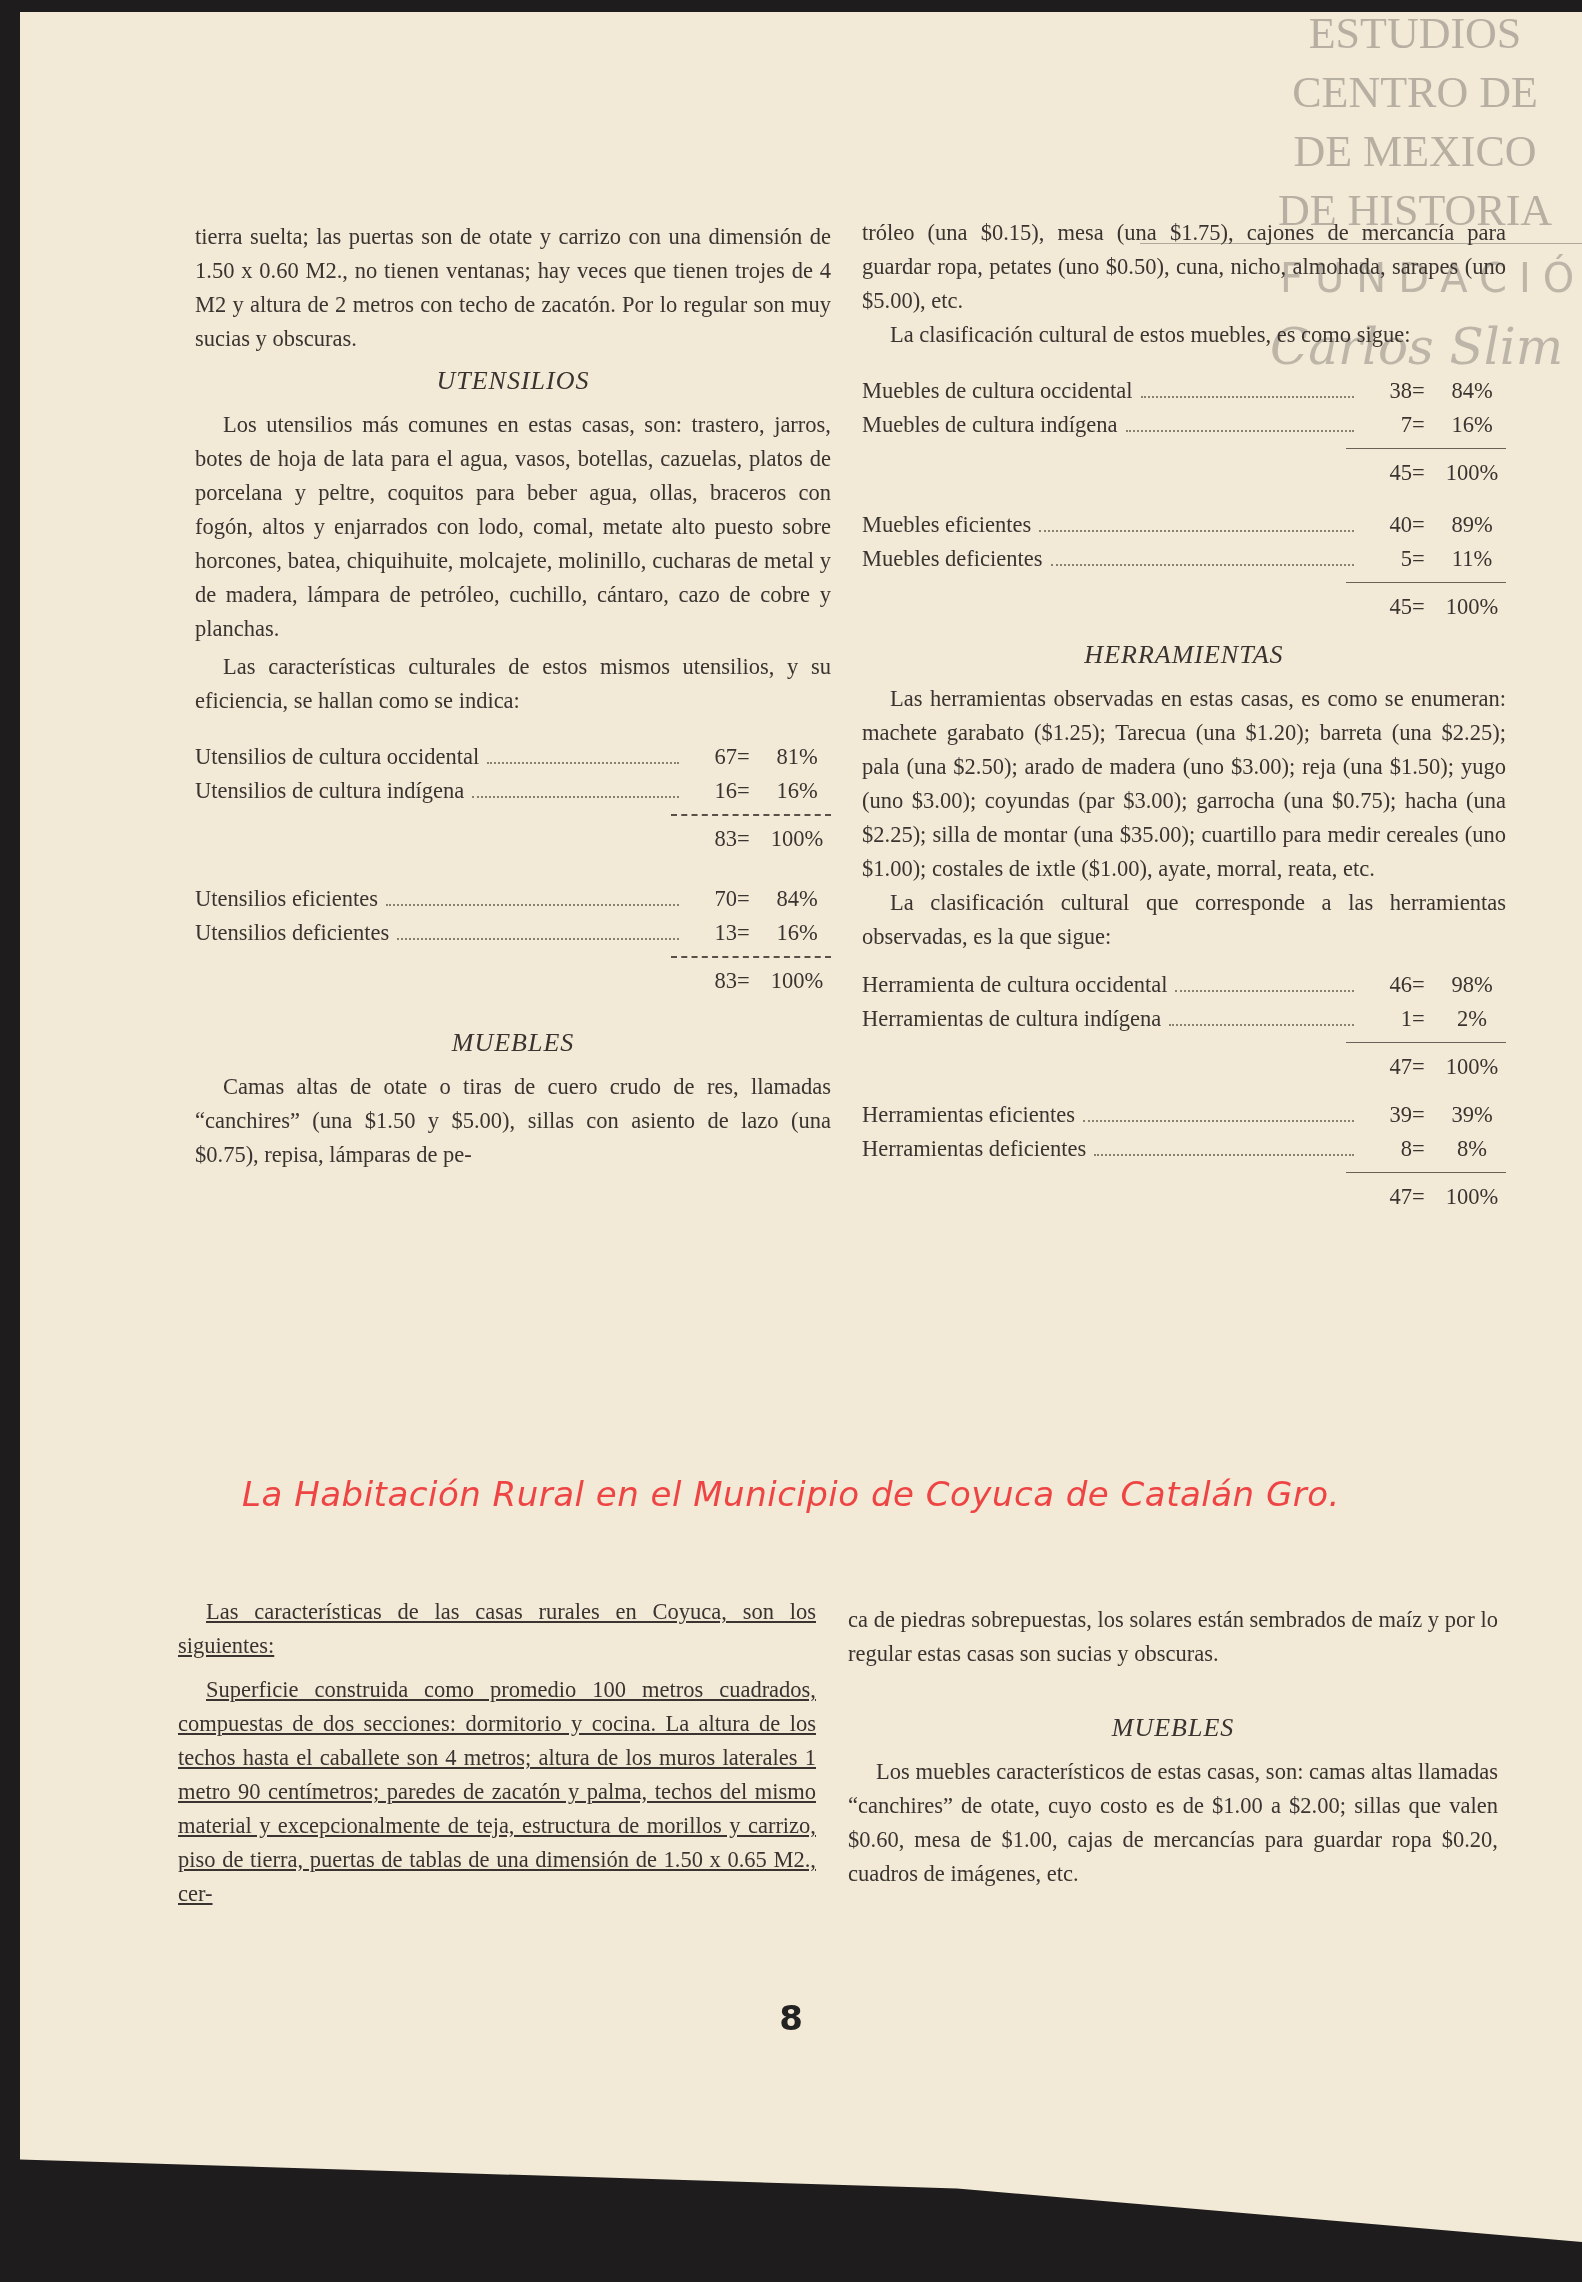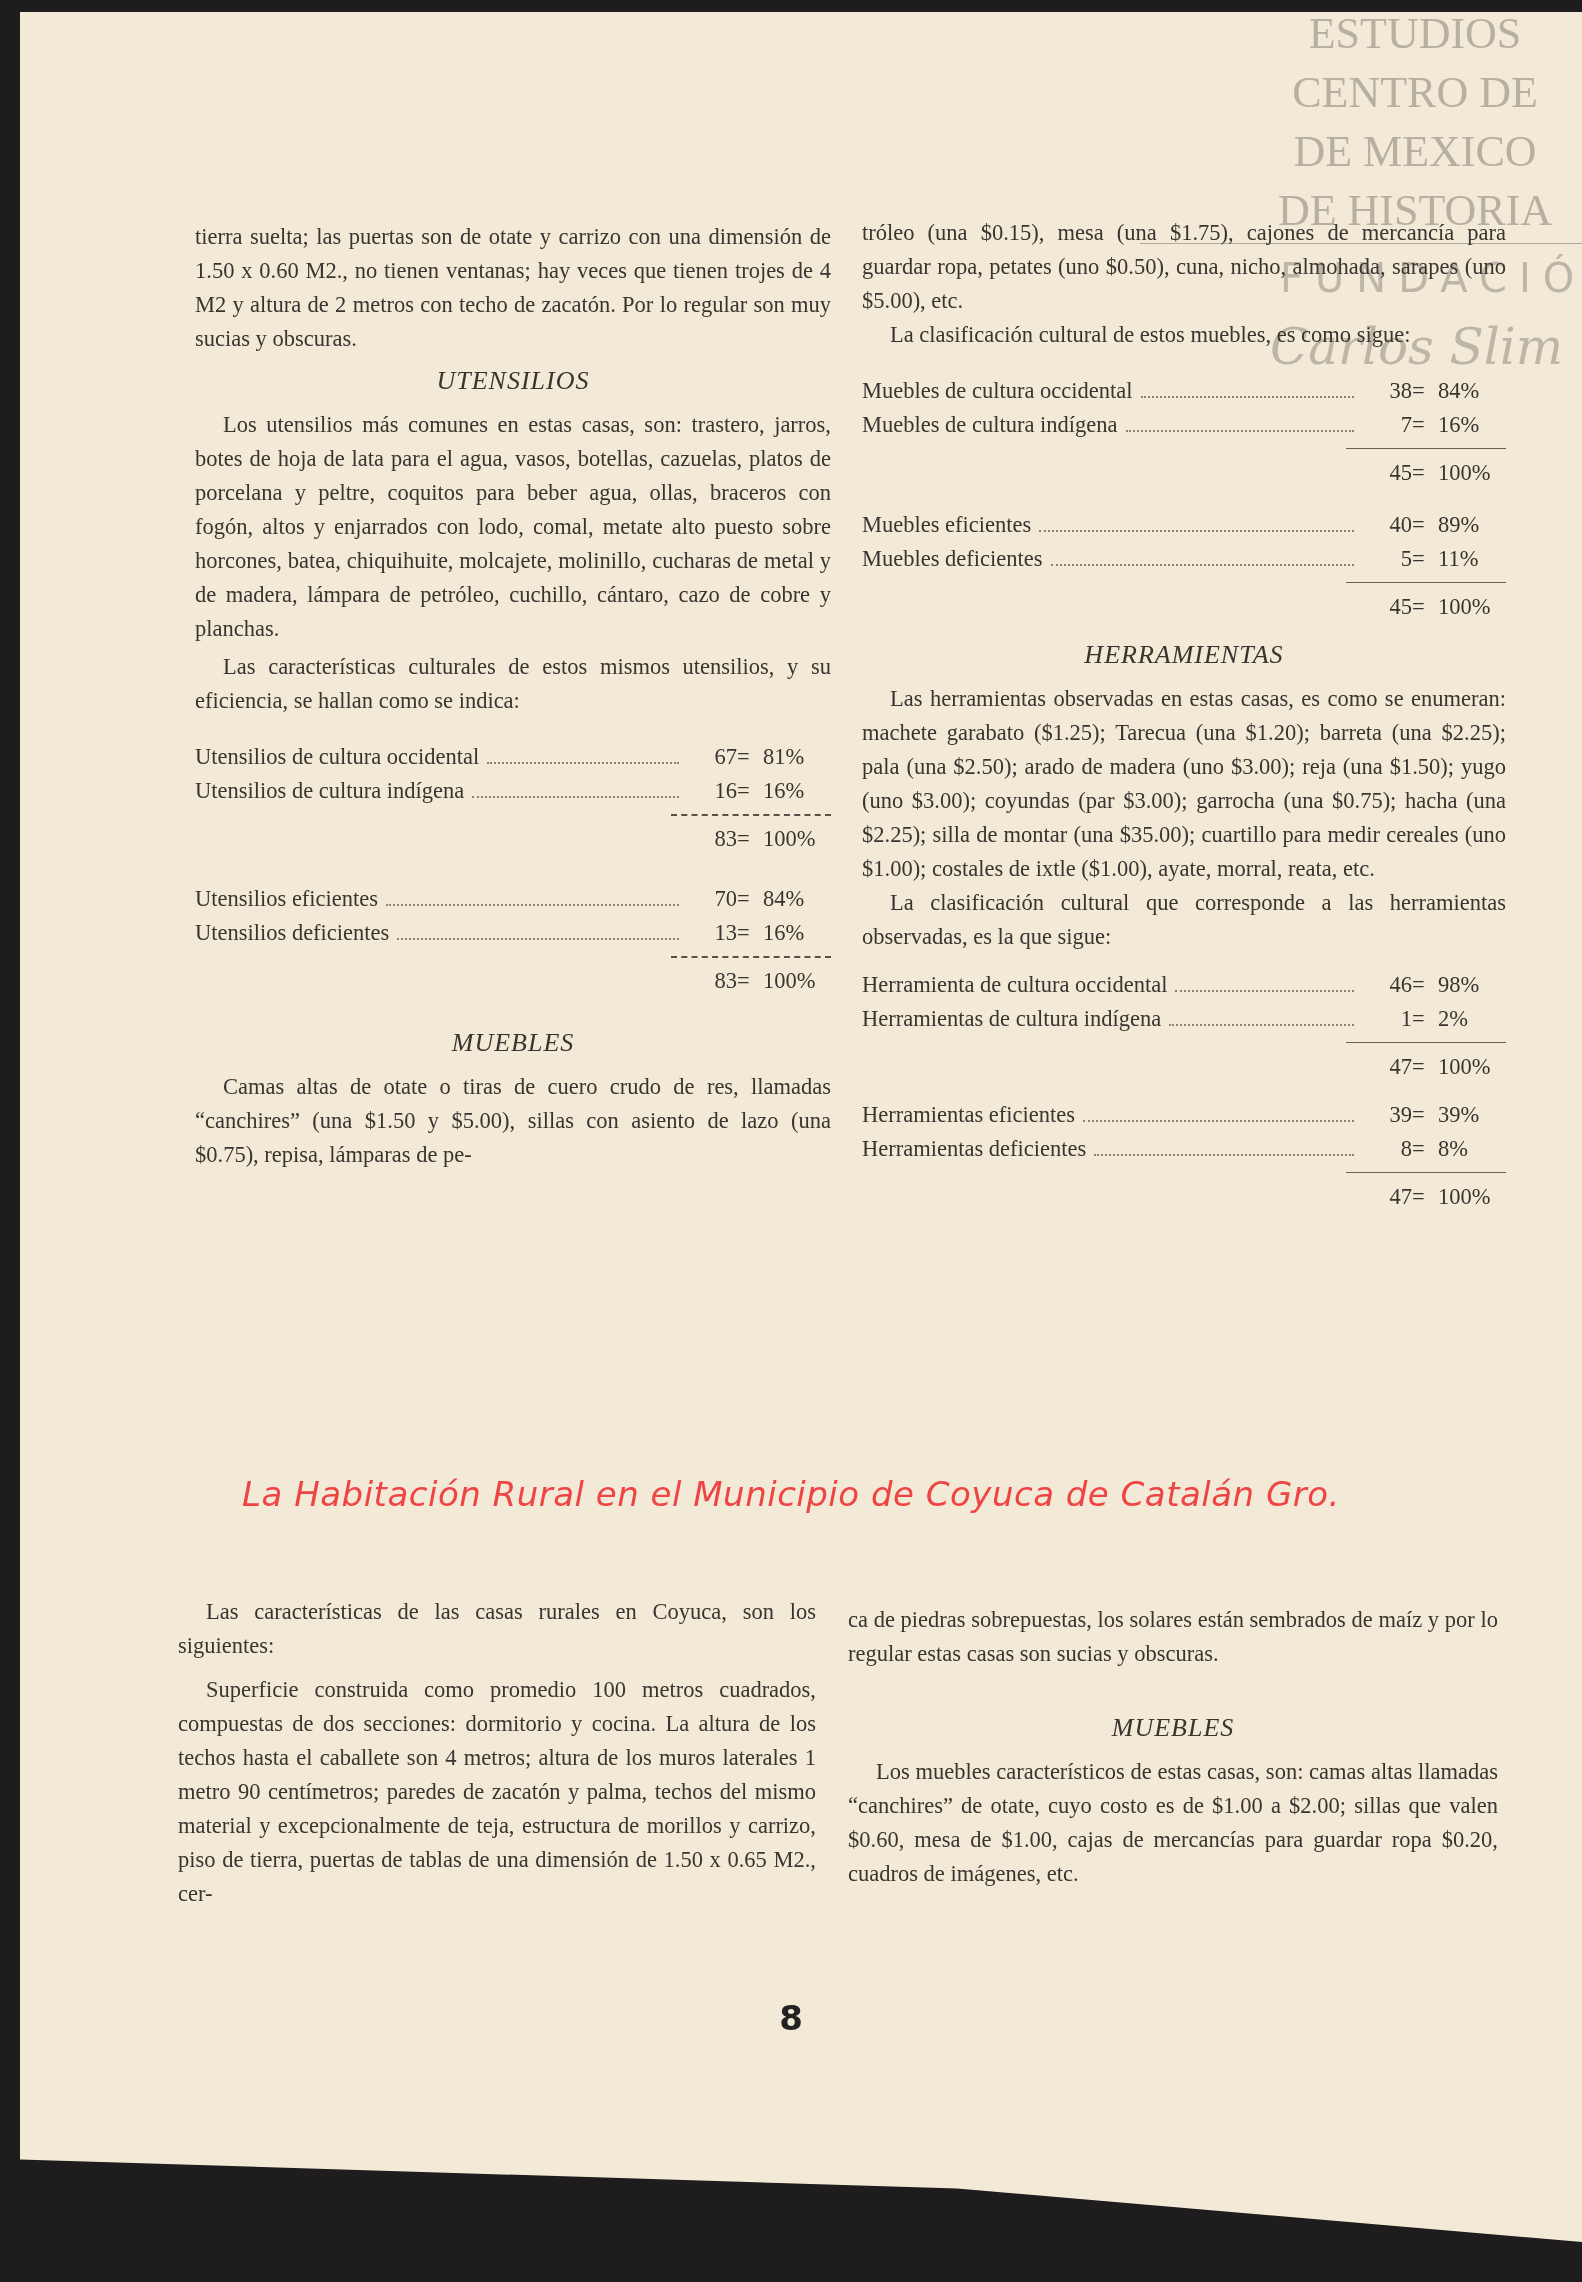--- a/index.html
+++ b/index.html
@@ -10,21 +10,21 @@
   .col { position:absolute; font-size:22.5px; line-height:34px; text-align:justify; }
   .col p { margin:0; }
   .indent { text-indent:28px; }
   .heading { text-align:center; font-style:italic; font-size:26px; margin:8px 0 10px; letter-spacing:1px; }
   .tbl { margin:14px 0; }
   .row { display:flex; align-items:baseline; height:34px; }
   .lbl { white-space:nowrap; }
   .dots { flex:1; border-bottom:2px dotted #8a8070; margin:0 6px 7px 8px; }
   .n { width:52px; text-align:right; }
   .eq { width:26px; text-align:left; }
-  .pct { width:68px; text-align:left; }
+  .pct { width:68px; text-align:center; }
   .sum { display:flex; justify-content:flex-end; height:34px; }
   .rule { display:flex; justify-content:flex-end; height:14px; }
   .rule span { width:160px; border-top:1.5px solid #6a6058; margin-top:6px; }
   .dashrule span { border-top:2px dashed #5a5048; }
   .section-title { position:absolute; left:0; width:1582px; top:1474px; text-align:center;
                    font-family:"DejaVu Sans",sans-serif; font-style:italic; font-weight:300;
                    font-size:34px; color:#ef4444; letter-spacing:0.5px; }
   .pagenum { position:absolute; left:0; width:1582px; top:1998px; text-align:center;
              font-family:"DejaVu Sans",sans-serif; font-weight:bold; font-size:34px; color:#222; }
   .wm { position:absolute; left:1250px; top:4px; width:330px; text-align:center;
@@ -214,21 +214,21 @@
     <div class="sum">
         <span class="n">47</span>
         <span class="eq">=</span>
         <span class="pct">100%</span>
       </div>
   </div>
 </div>
 
 <div class="section-title">La Habitación Rural en el Municipio de Coyuca de Catalán Gro.</div>
 
-<div class="col" style="left:178px; top:1595px; width:638px;">
+<div class="col" style="left:178px; top:1595px; width:638px;text-decoration:underline;">
   <p class="indent">Las características de las casas rurales en Coyuca, son los siguientes:</p>
   <p class="indent" style="margin-top:10px;">Superficie construida como promedio 100 metros cuadrados, compuestas de dos secciones: dormitorio y cocina. La altura de los techos hasta el caballete son 4 metros; altura de los muros laterales 1 metro 90 centímetros; paredes de zacatón y palma, techos del mismo material y excepcionalmente de teja, estructura de morillos y carrizo, piso de tierra, puertas de tablas de una dimensión de 1.50 x 0.65 M2., cer-</p>
 </div>
 
 <div class="col" style="left:848px; top:1603px; width:650px;">
   <p>ca de piedras sobrepuestas, los solares están sembrados de maíz y por lo regular estas casas son sucias y obscuras.</p>
   <div class="heading" style="margin-top:40px;">MUEBLES</div>
   <p class="indent">Los muebles característicos de estas casas, son: camas altas llamadas “canchires” de otate, cuyo costo es de $1.00 a $2.00; sillas que valen $0.60, mesa de $1.00, cajas de mercancías para guardar ropa $0.20, cuadros de imágenes, etc.</p>
 </div>
 

